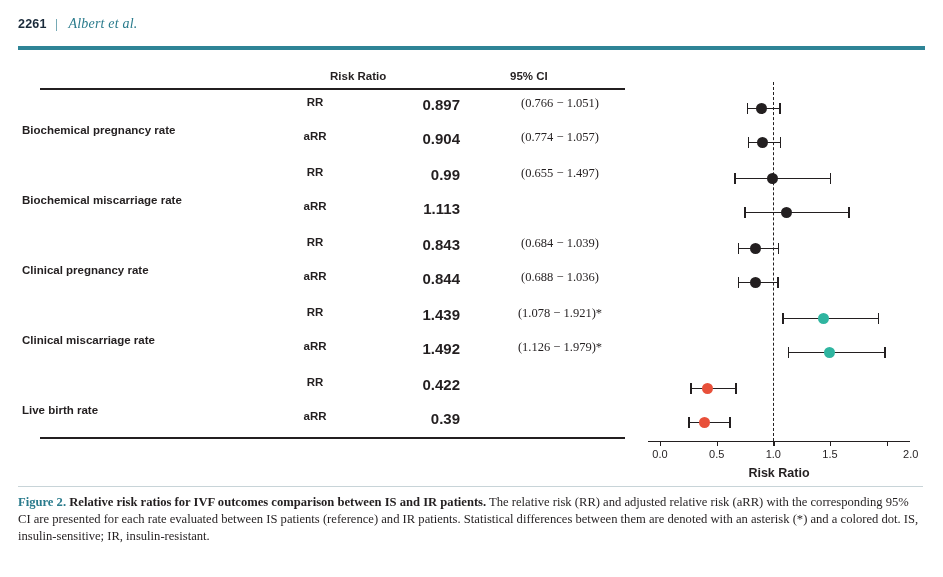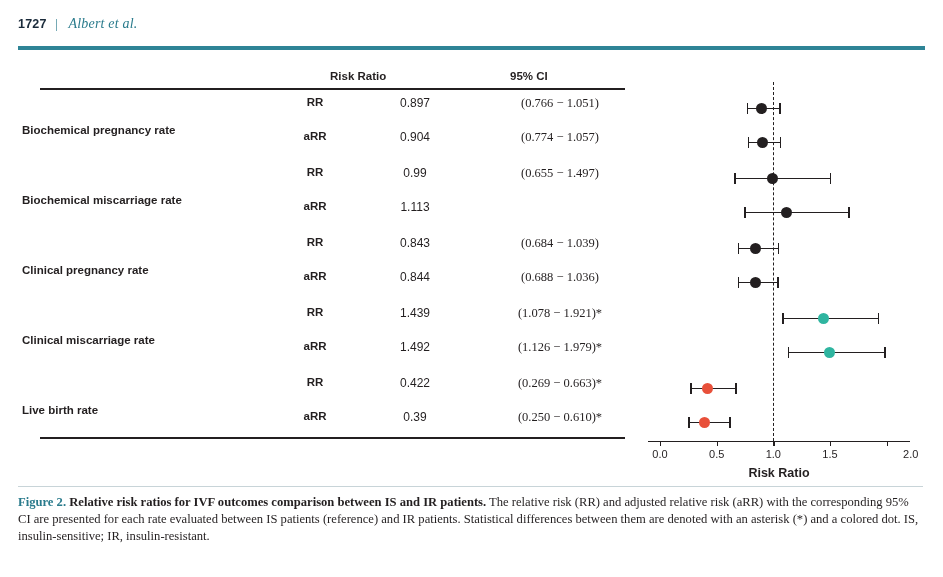--- a/index.html
+++ b/index.html
@@ -109,23 +109,24 @@
     width: 50px;
     text-align: center;
     font-family: "Liberation Sans", sans-serif;
     font-weight: bold;
     font-size: 11.5px;
   }
   .row .value {
     position: absolute;
     left: 330px;
     width: 90px;
-    text-align: center;
-    font-family: "Liberation Sans", sans-serif;
-    font-size: 12px;
+    text-align: right;
+    font-family: "Liberation Sans", sans-serif;
+    font-size: 15px;
+    font-weight: bold;
   }
   .row .ci {
     position: absolute;
     left: 440px;
     width: 160px;
     text-align: center;
     font-family: "Liberation Serif", serif;
     font-size: 12.5px;
   }
 
@@ -224,21 +225,21 @@
     top: 486px;
     width: 905px;
     height: 1px;
     background: #c8d4d8;
   }
 </style>
 </head>
 <body>
 
 <div class="running-head">
-  <span class="pageno">1727</span>
+  <span class="pageno">2261</span>
   <span class="sep">|</span>
   <span class="authors">
     <i>Albert et al.</i>
   </span>
 </div>
 <div class="head-rule"></div>
 
 <div class="figure">
 
   <div class="table-wrap">
@@ -286,26 +287,24 @@
         </div>
         <div class="row" style="top: 284px;">
           <div class="measure">aRR</div>
           <div class="value">1.492</div>
           <div class="ci">(1.126 − 1.979)*</div>
         </div>
         <div class="group-label" style="top: 278px;">Clinical miscarriage rate</div>
         <div class="row" style="top: 320px;">
           <div class="measure">RR</div>
           <div class="value">0.422</div>
-          <div class="ci">(0.269 − 0.663)*</div>
         </div>
         <div class="row" style="top: 354px;">
           <div class="measure">aRR</div>
           <div class="value">0.39</div>
-          <div class="ci">(0.250 − 0.610)*</div>
         </div>
         <div class="group-label" style="top: 348px;">Live birth rate</div>
       </div>
   </div>
 
   <div class="plot">
     <div class="plot-inner" id="plot-inner">
       <div class="axis-line"></div>
       <div class="x-title">Risk Ratio</div>
     <div class="tick" style="left: 12px;"></div>

